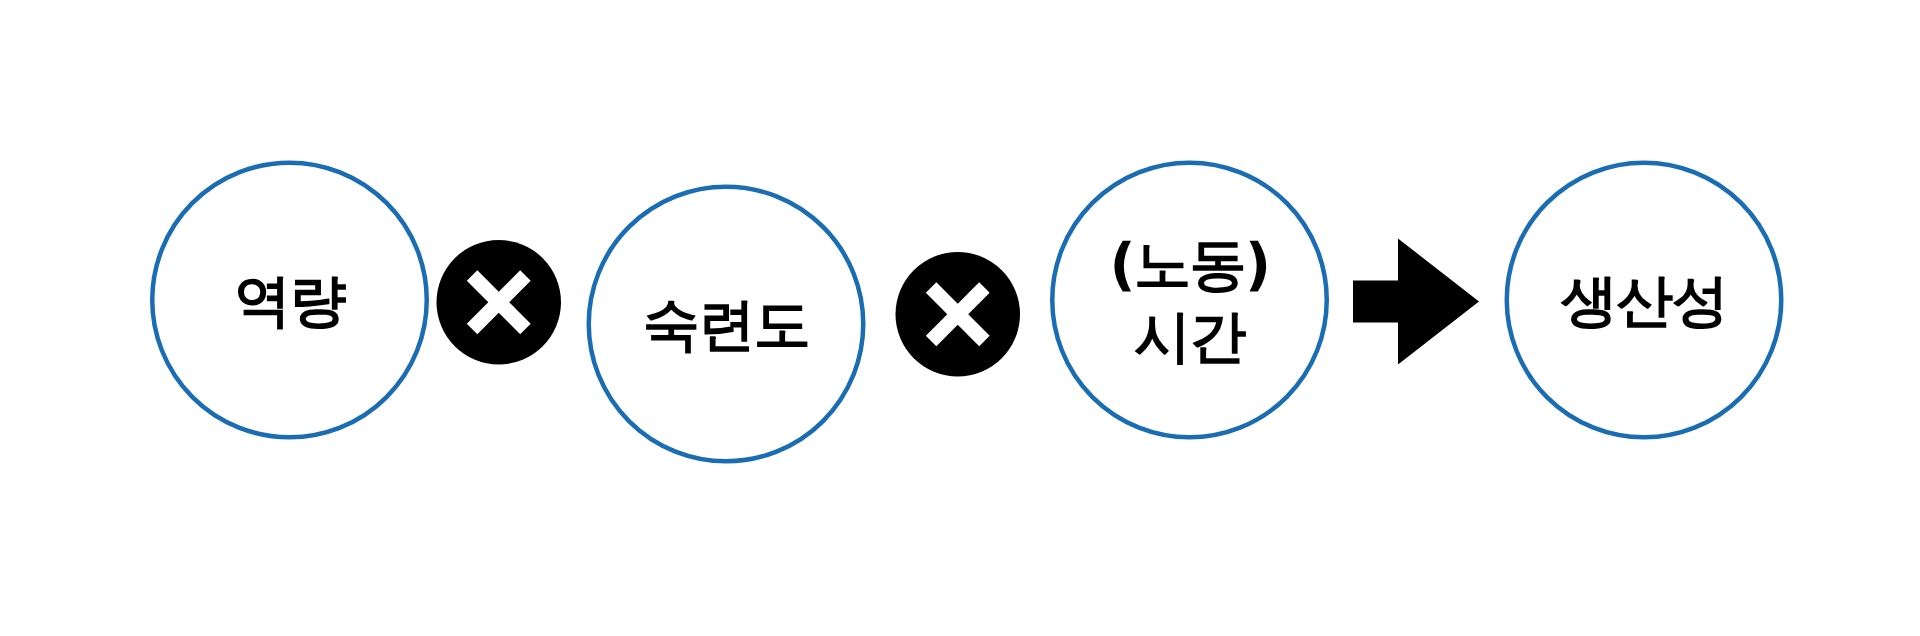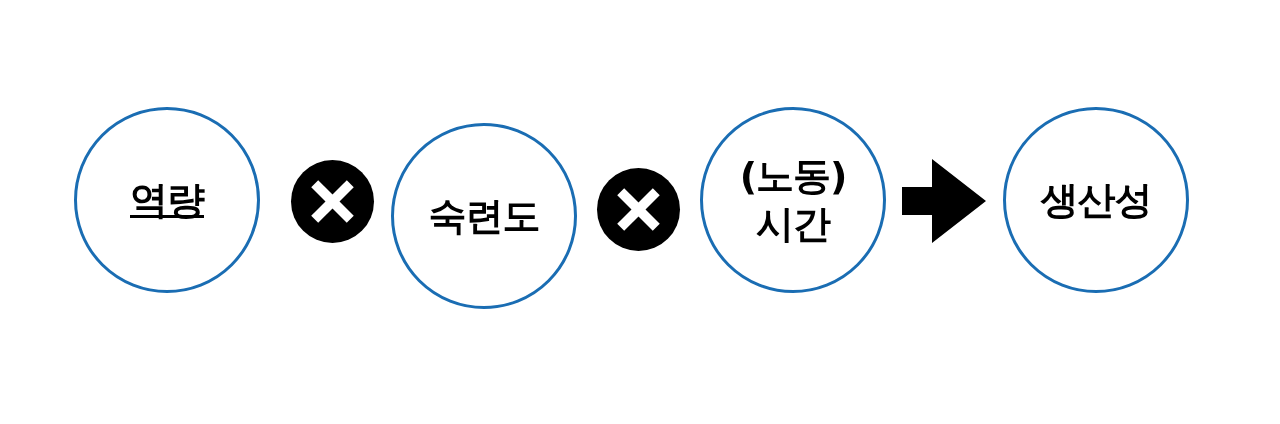--- a/index.html
+++ b/index.html
@@ -54,21 +54,21 @@
     }
     .arrow svg {
       width: 100%;
       height: 100%;
       display: block;
     }
   </style>
 </head>
 <body>
 
-<div class="node" style="left:74px; top:107px;text-decoration:underline;">
+<div class="node" style="left:100px; top:107px;">
   <span class="node-label">역량</span>
 </div>
 
 <div class="op-times" style="left:291px; top:160px;">
   <svg viewBox="0 0 84 84" aria-hidden="true">
     <g stroke="#ffffff" stroke-width="10" stroke-linecap="butt">
       <line x1="24" y1="24" x2="60" y2="60"></line>
       <line x1="60" y1="24" x2="24" y2="60"></line>
     </g>
   </svg>

